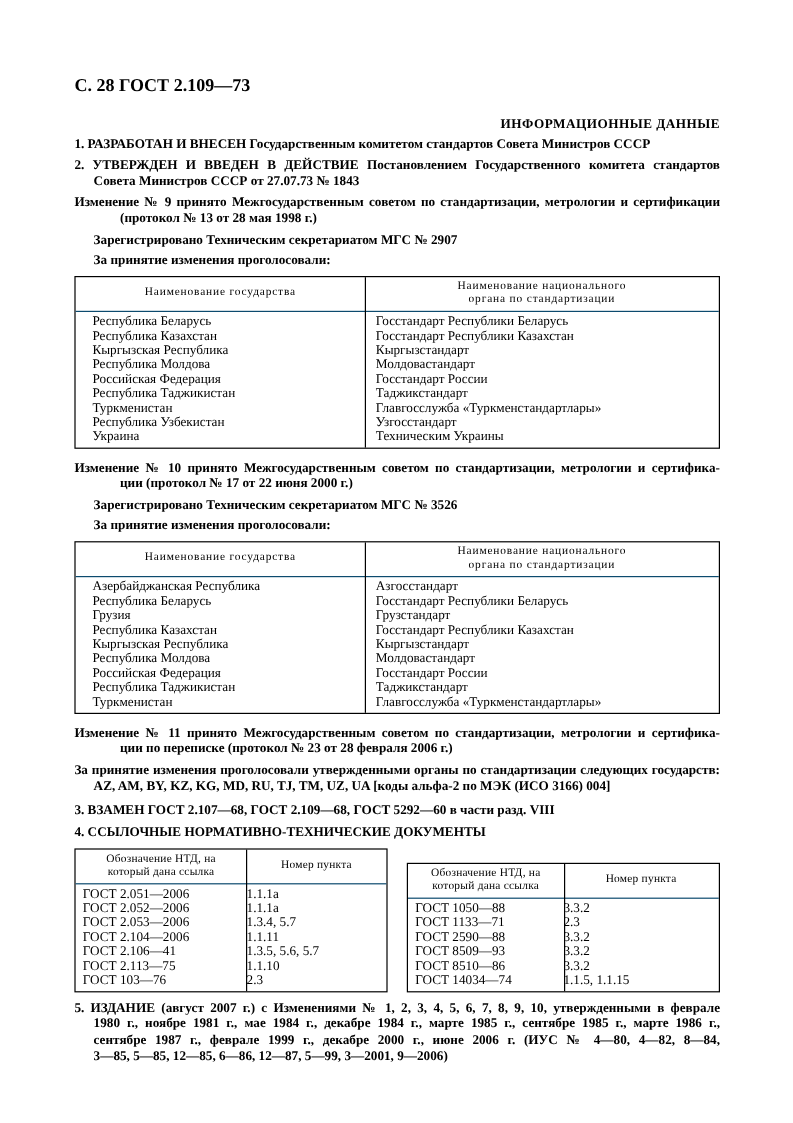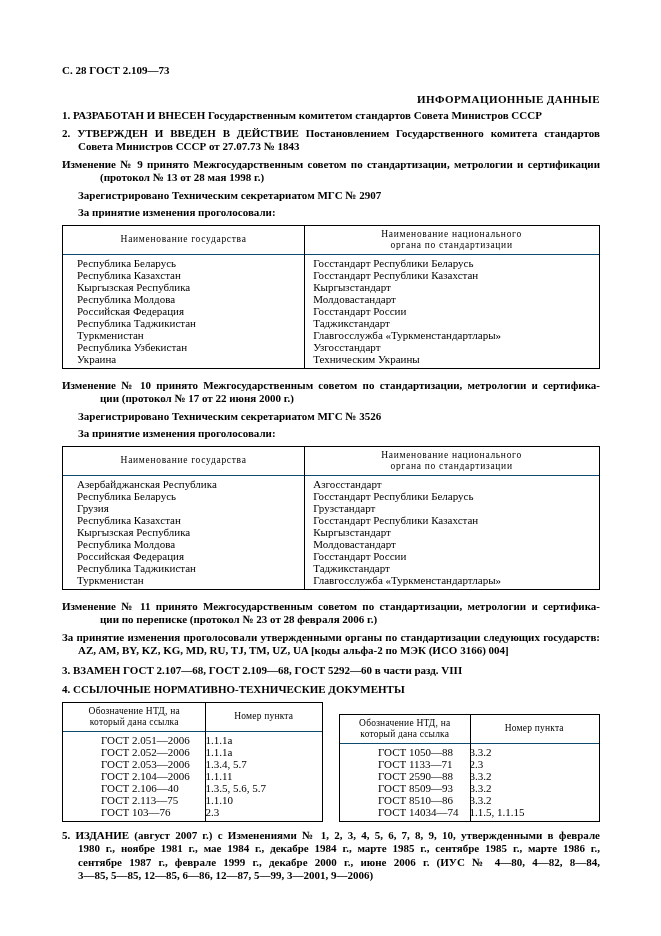--- a/index.html
+++ b/index.html
@@ -5,21 +5,21 @@
   * { box-sizing: border-box; }
   html, body { margin: 0; padding: 0; }
   body {
     width: 661px; height: 936px;
     background: #ffffff; color: #000000;
     font-family: "Liberation Serif", "DejaVu Serif", serif;
     position: relative; overflow: hidden;
   }
   .page { position: absolute; left: 62px; top: 64px; width: 538px; }
 
-  .doc-header { font-size: 11px; font-weight: bold; }
+  .doc-header { font-size: 15px; font-weight: bold; }
   .title { text-align: right; font-size: 11px; font-weight: bold; margin-top: 17px; letter-spacing: 0.4px; }
 
   .para { font-size: 11px; line-height: 13.5px; margin-top: 4px; }
   .b { font-weight: bold; }
   .ind { margin-left: 16px; }
   .mt10 { margin-top: 10px; }
   .mt6 { margin-top: 6px; }
   .mt7 { margin-top: 7px; }
 
   .para .ln.cont { padding-left: 16px; }
@@ -43,21 +43,21 @@
   
   .refs-wrap { display: flex; gap: 16px; margin-top: 5px; align-items: flex-end; }
   .rtable { position: relative; border: 1px solid #000; flex: 1; }
   .rtable .vhead { grid-template-columns: 55% 45%; }
   .rtable > .vdivider { left: 55%; }
   .rtable.rt-right .vhead { grid-template-columns: 50% 50%; }
   .rtable.rt-right > .vdivider { left: 50%; }
   .rtable .vh { letter-spacing: 0.2px; }
   .rtable .vbody .trow { grid-template-columns: 55% 45%; }
   .rtable.rt-right .vbody .trow { grid-template-columns: 50% 50%; }
-  .rtable .tcell:first-child { padding-left: 6px; margin-left: 32px; }
+  .rtable .tcell:first-child { padding-left: 6px; }
   .rtable .tcell:last-child { padding-left: 0; }
 </style>
 </head>
 <body>
 
 <div class="page">
 
   <div class="doc-header">С. 28 ГОСТ 2.109—73</div>
 
   <div class="title">ИНФОРМАЦИОННЫЕ ДАННЫЕ</div>
@@ -220,21 +220,21 @@
           </div>
           <div class="trow">
             <div class="tcell">ГОСТ 2.053—2006</div>
             <div class="tcell">1.3.4, 5.7</div>
           </div>
           <div class="trow">
             <div class="tcell">ГОСТ 2.104—2006</div>
             <div class="tcell">1.1.11</div>
           </div>
           <div class="trow">
-            <div class="tcell">ГОСТ 2.106—40</div>
+            <div class="tcell">ГОСТ 2.106—41</div>
             <div class="tcell">1.3.5, 5.6, 5.7</div>
           </div>
           <div class="trow">
             <div class="tcell">ГОСТ 2.113—75</div>
             <div class="tcell">1.1.10</div>
           </div>
           <div class="trow">
             <div class="tcell">ГОСТ 103—76</div>
             <div class="tcell">2.3</div>
           </div>

